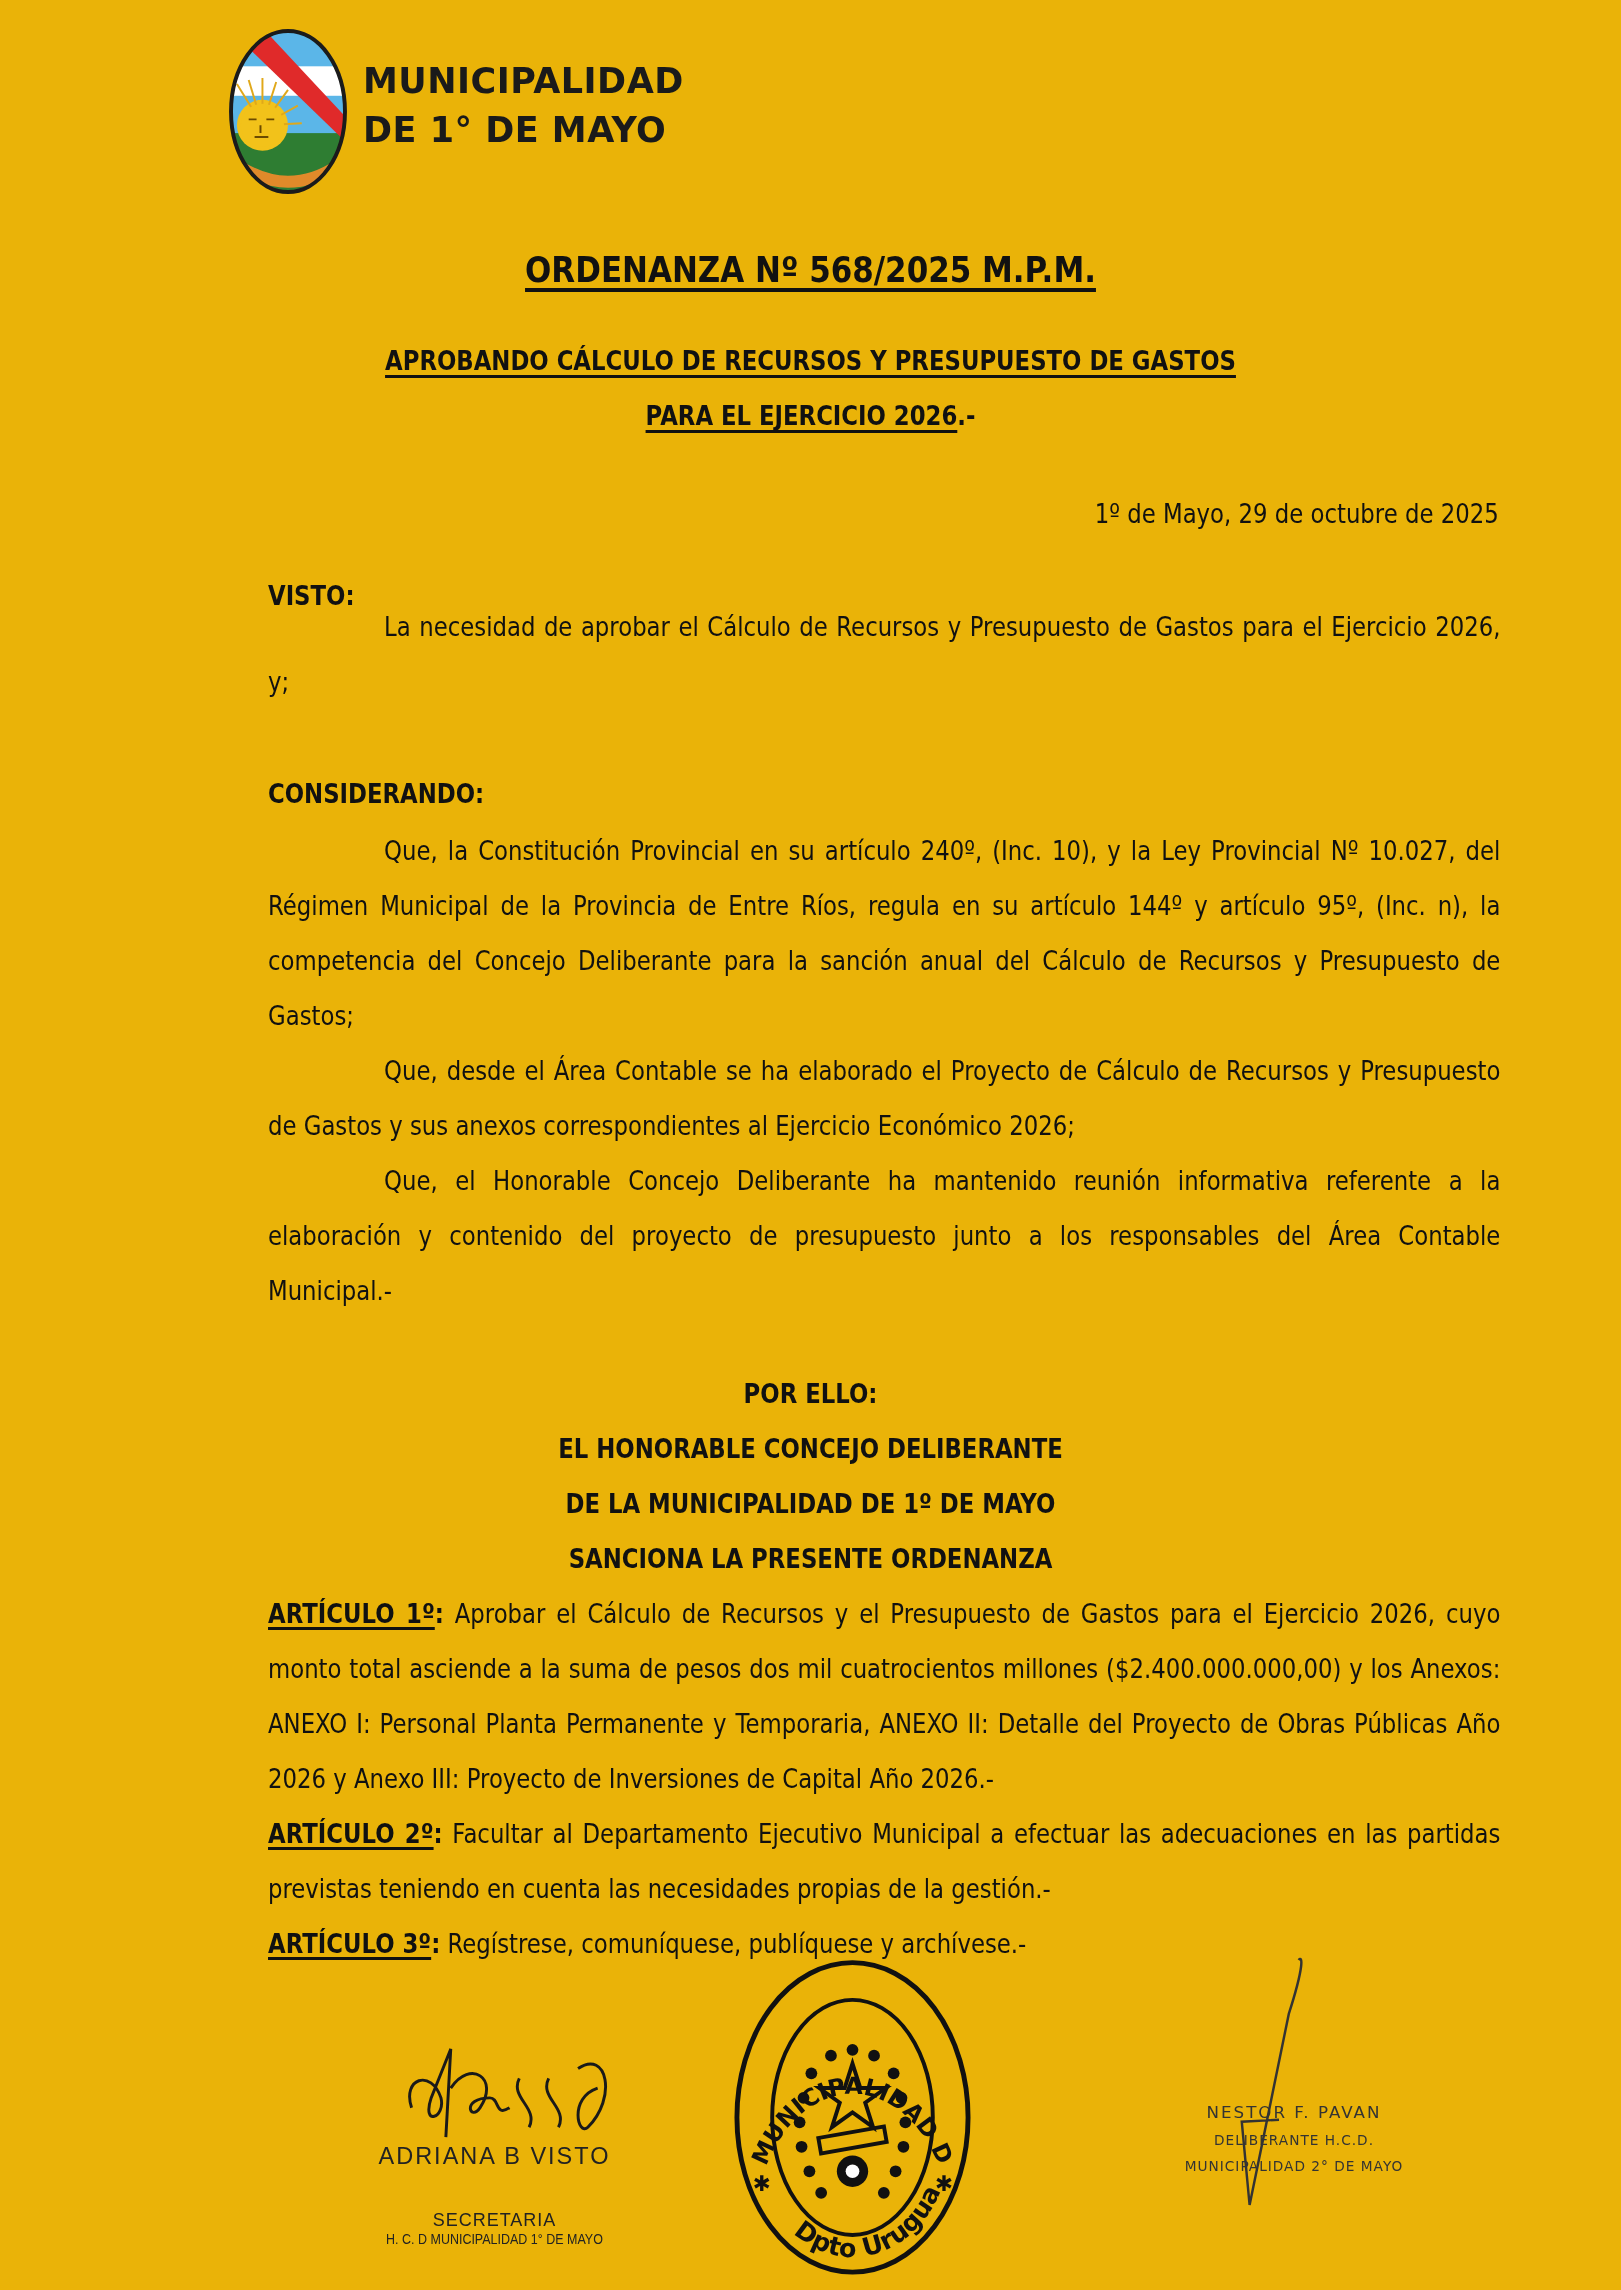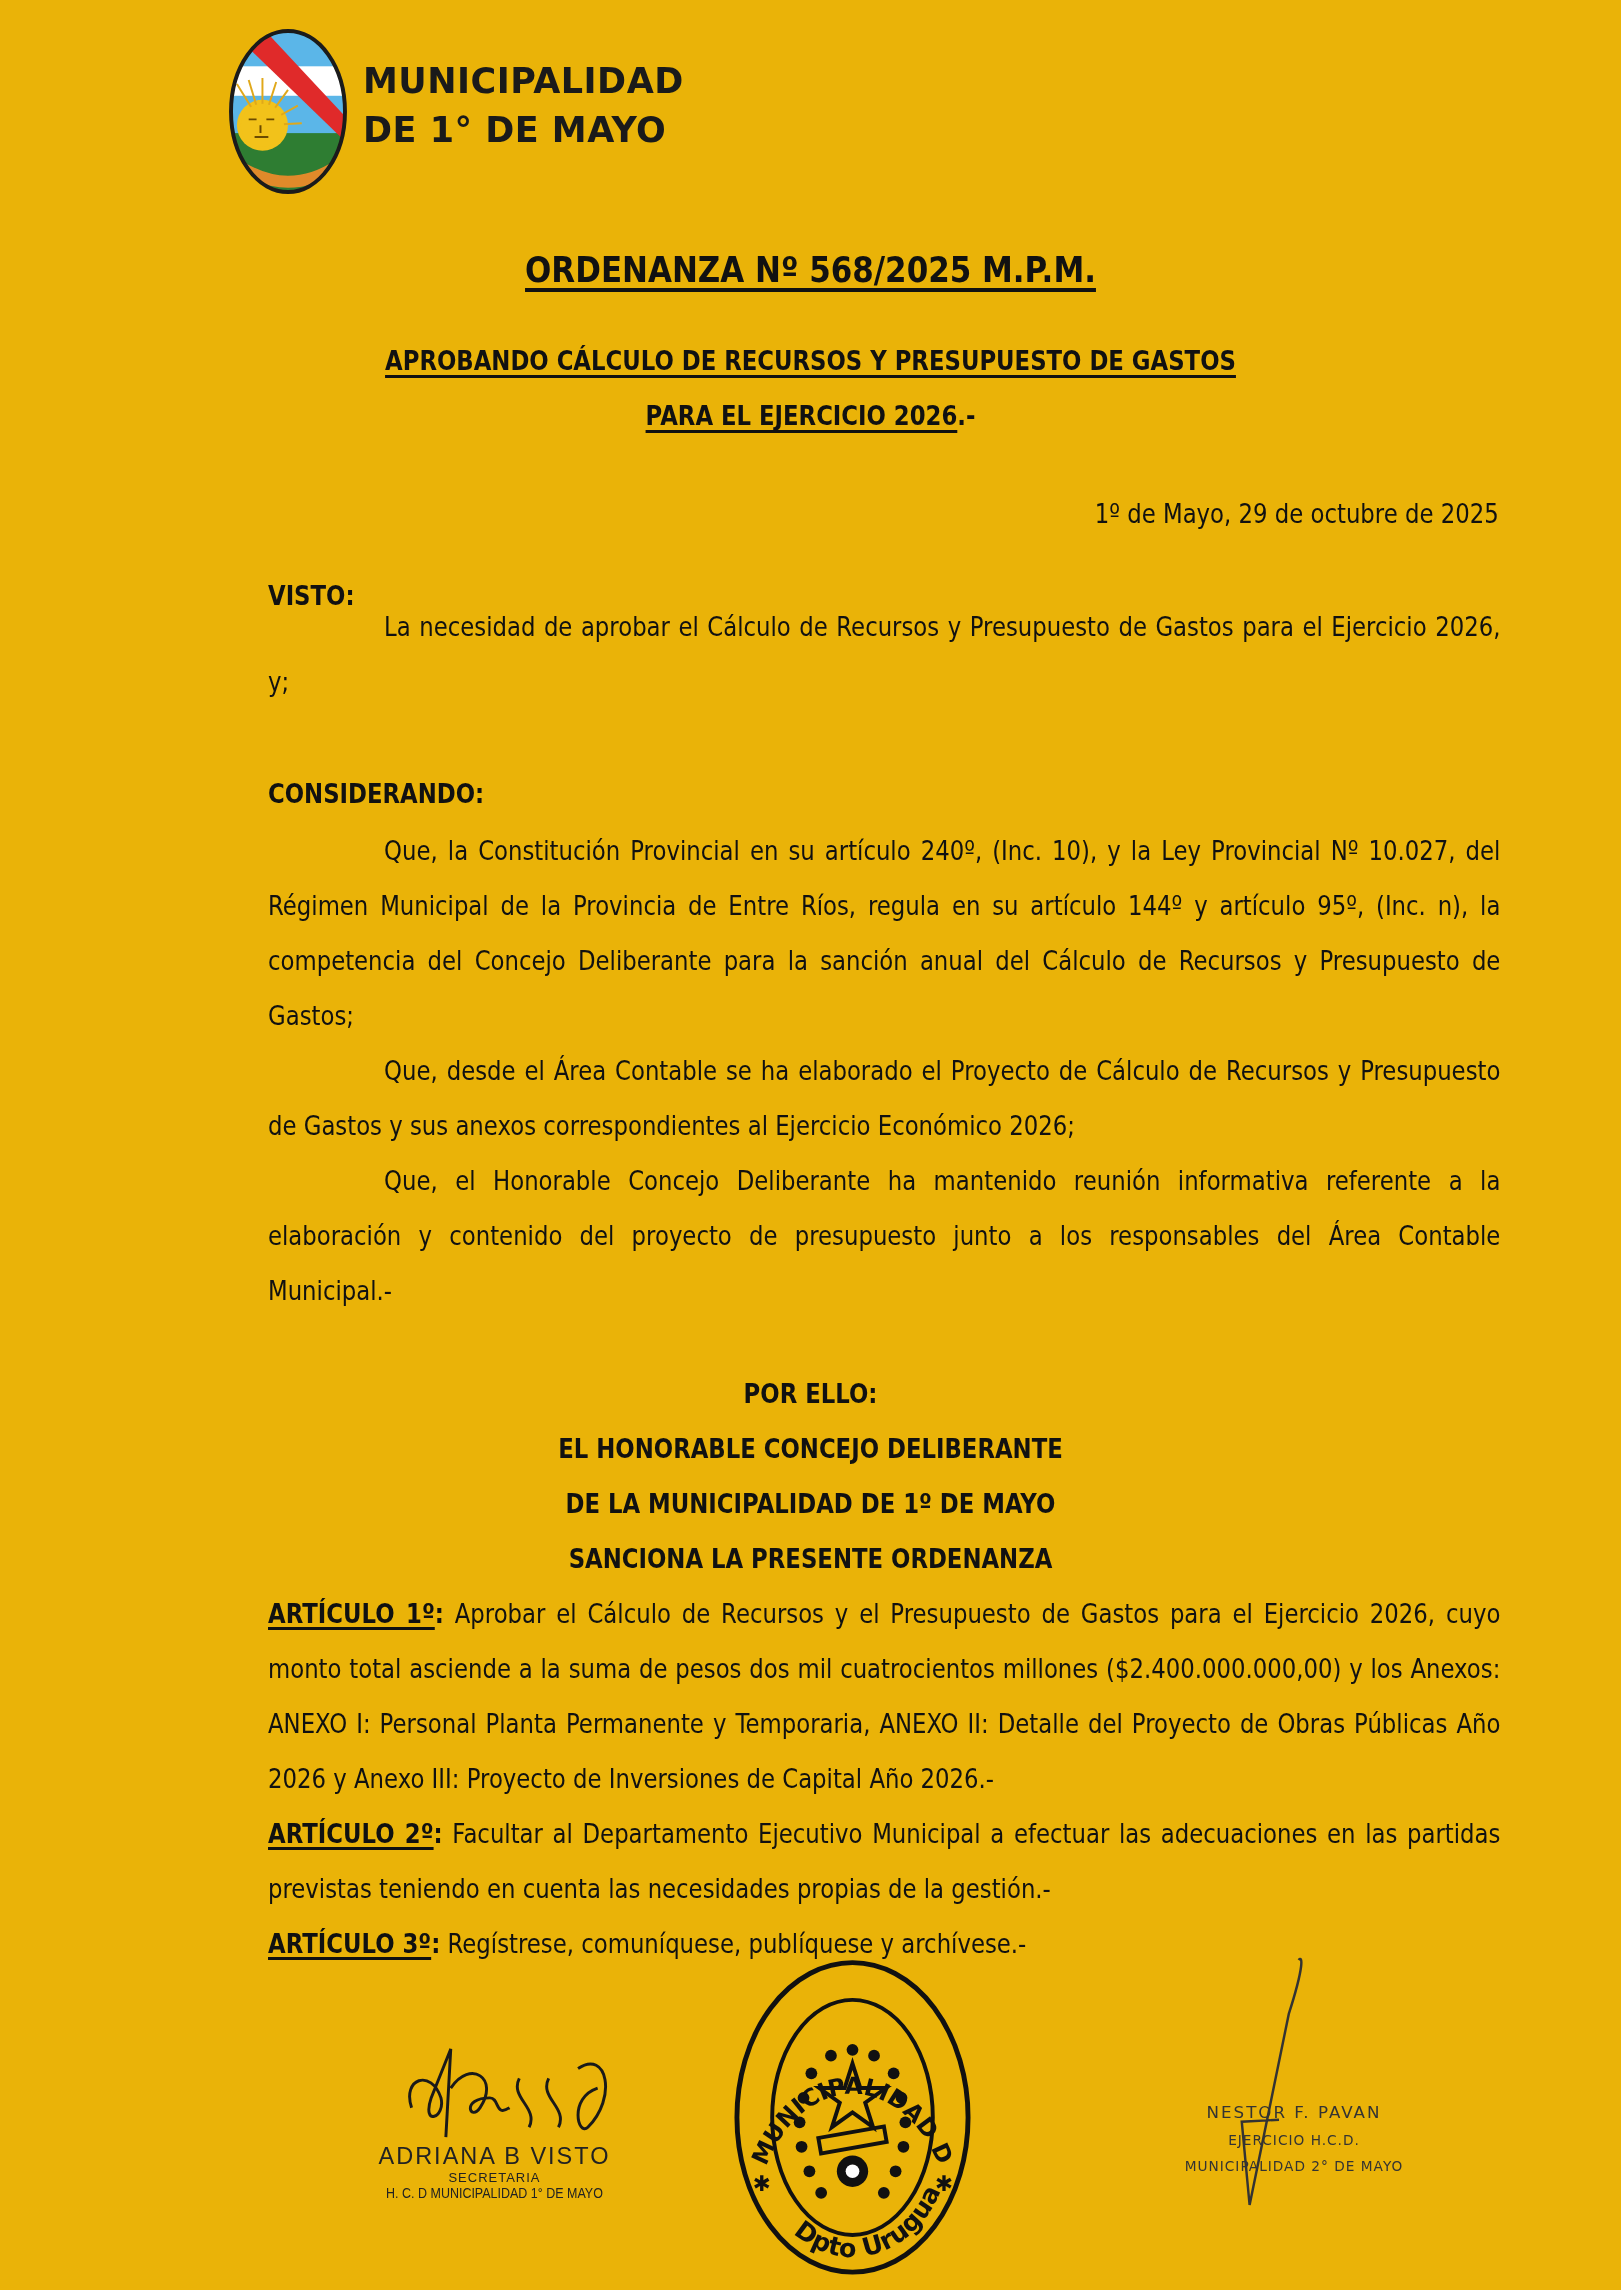--- a/index.html
+++ b/index.html
@@ -34,21 +34,21 @@
   .indent { text-indent: 135px; }
 
   .center-block { left: 0; width: 1621px; text-align: center; font-weight: bold; font-size: 26.5px;
                   line-height: 55px; transform: scaleX(0.86); }
 
   .art-label { font-weight: bold; text-decoration: underline; text-decoration-thickness: 2.9px; text-underline-offset: 3.9px; }
 
   
   .sig-left { left: 333px; top: 2039px; width: 323px; text-align: center; font-family: "Liberation Sans", sans-serif; color: #222; }
   .sig-left .name { font-size: 23.5px; letter-spacing: 2px; margin-top: 5.9px; }
-  .sig-left .role { font-size: 13px; letter-spacing: 1px; }
+  .sig-left .role { font-size: 18px; letter-spacing: 1px; margin-top: 40px; }
   .sig-left .org { font-size: 14.7px; letter-spacing: 0px; transform: scaleX(0.85); }
 
   .sig-right { left: 1147px; top: 2102px; width: 294px; text-align: center; font-family: "DejaVu Sans", sans-serif; color: #333; font-weight: normal; }
   .sig-right .name { font-size: 16.7px; letter-spacing: 2px; }
   .sig-right .role { font-size: 13.7px; letter-spacing: 1px; margin-top: 9.8px; }
   .sig-right .org { font-size: 13.7px; letter-spacing: 1px; margin-top: 9.8px; }
 
   .stamp { left: 725px; top: 1946px; width: 255px; height: 333px; }
 </style>
 </head>
@@ -178,18 +178,18 @@
           <circle cx="152" cy="112" r="6"></circle>
       </g>
     </g>
   </svg>
 
   <svg class="abs" style="left:1230px; top:1955px;" width="98" height="255" viewBox="0 0 100 260">
     <path d="M70,5 C74,0 76,10 60,60 L20,255 L12,170 L50,168" stroke="#333" stroke-width="2.5" fill="none"></path>
   </svg>
   <div class="abs sig-right">
     <div class="name">NESTOR F. PAVAN</div>
-    <div class="role">EJERCICIO H.C.D.</div>
+    <div class="role">DELIBERANTE H.C.D.</div>
     <div class="org">MUNICIPALIDAD 2° DE MAYO</div>
   </div>
 
 </div>
 
 
 </body></html>

